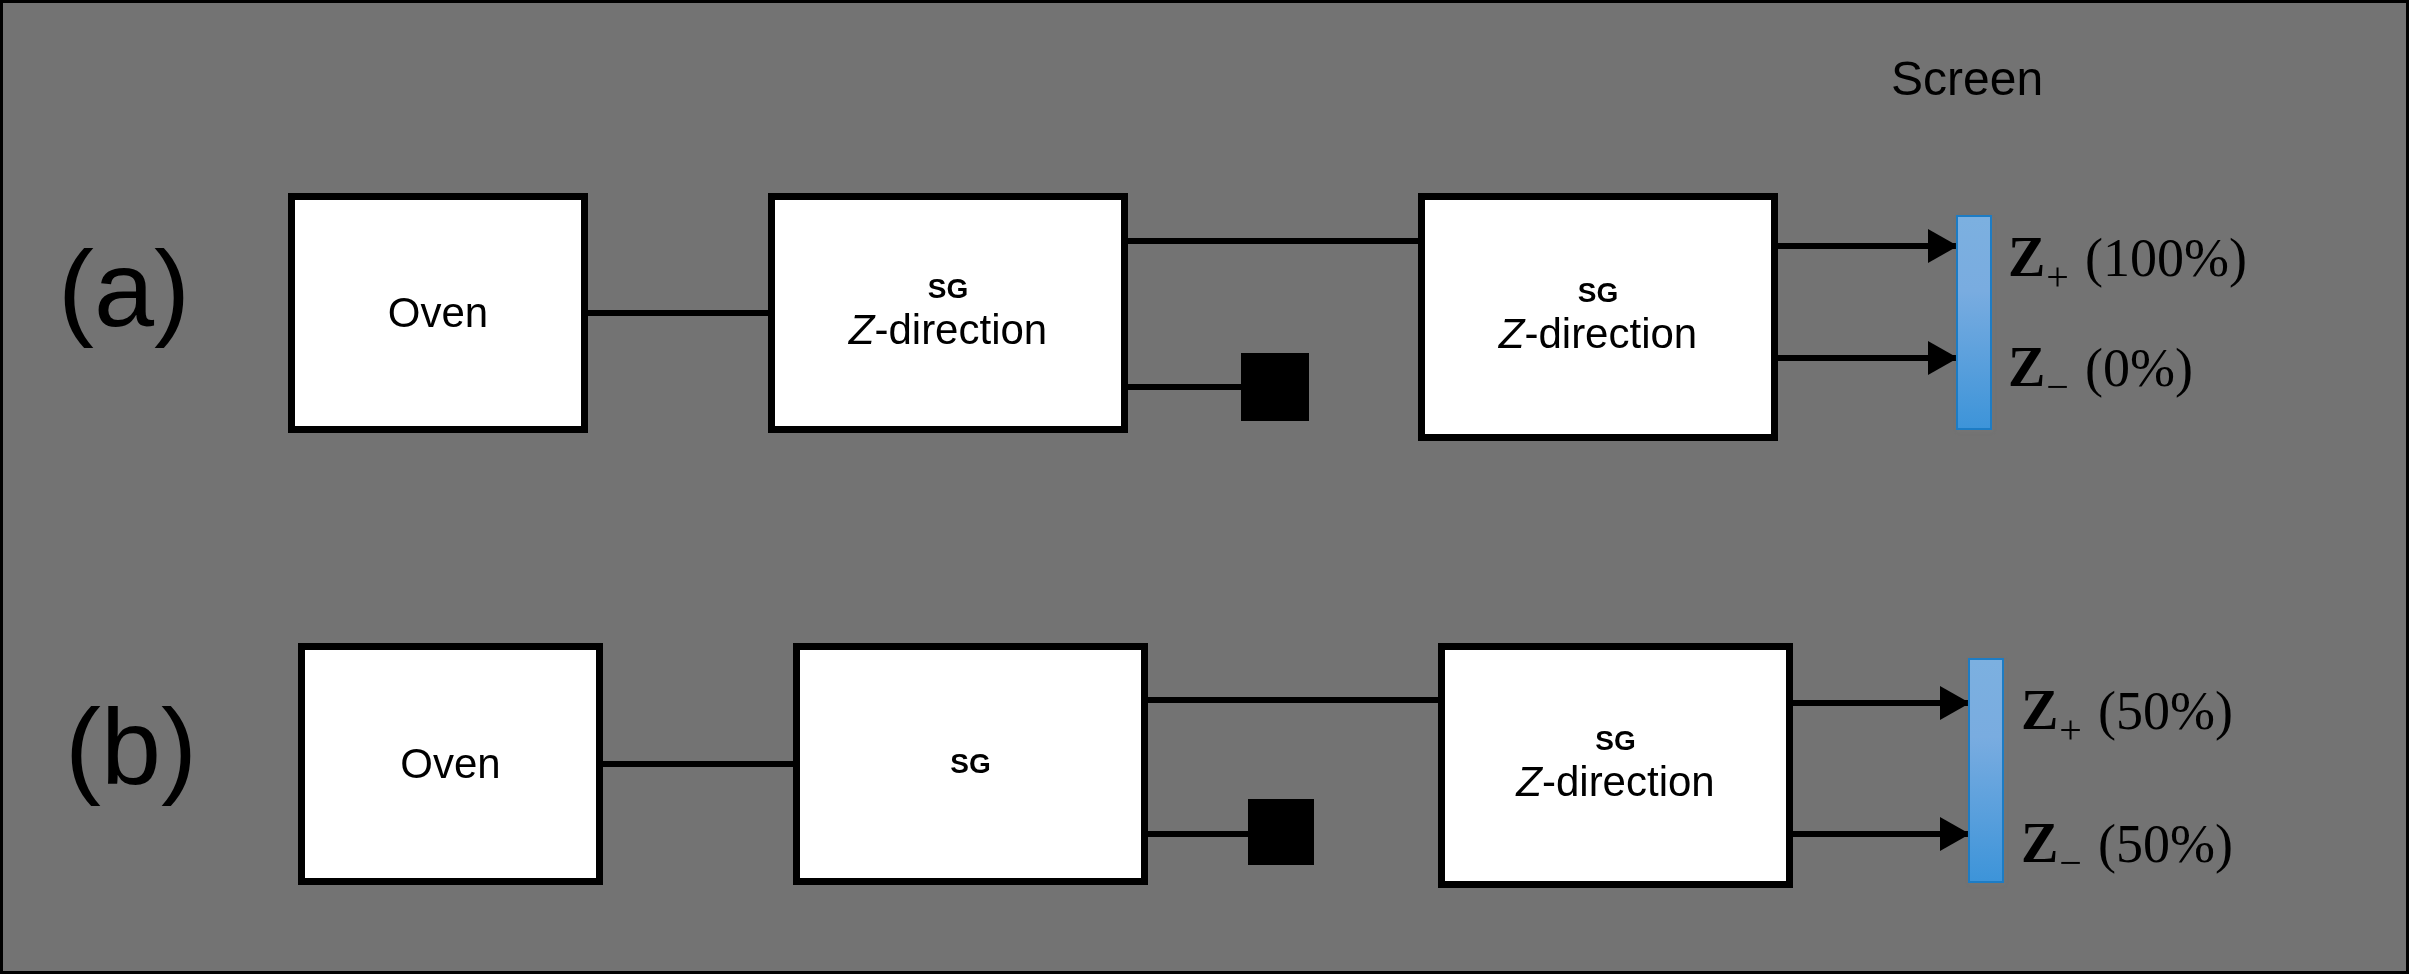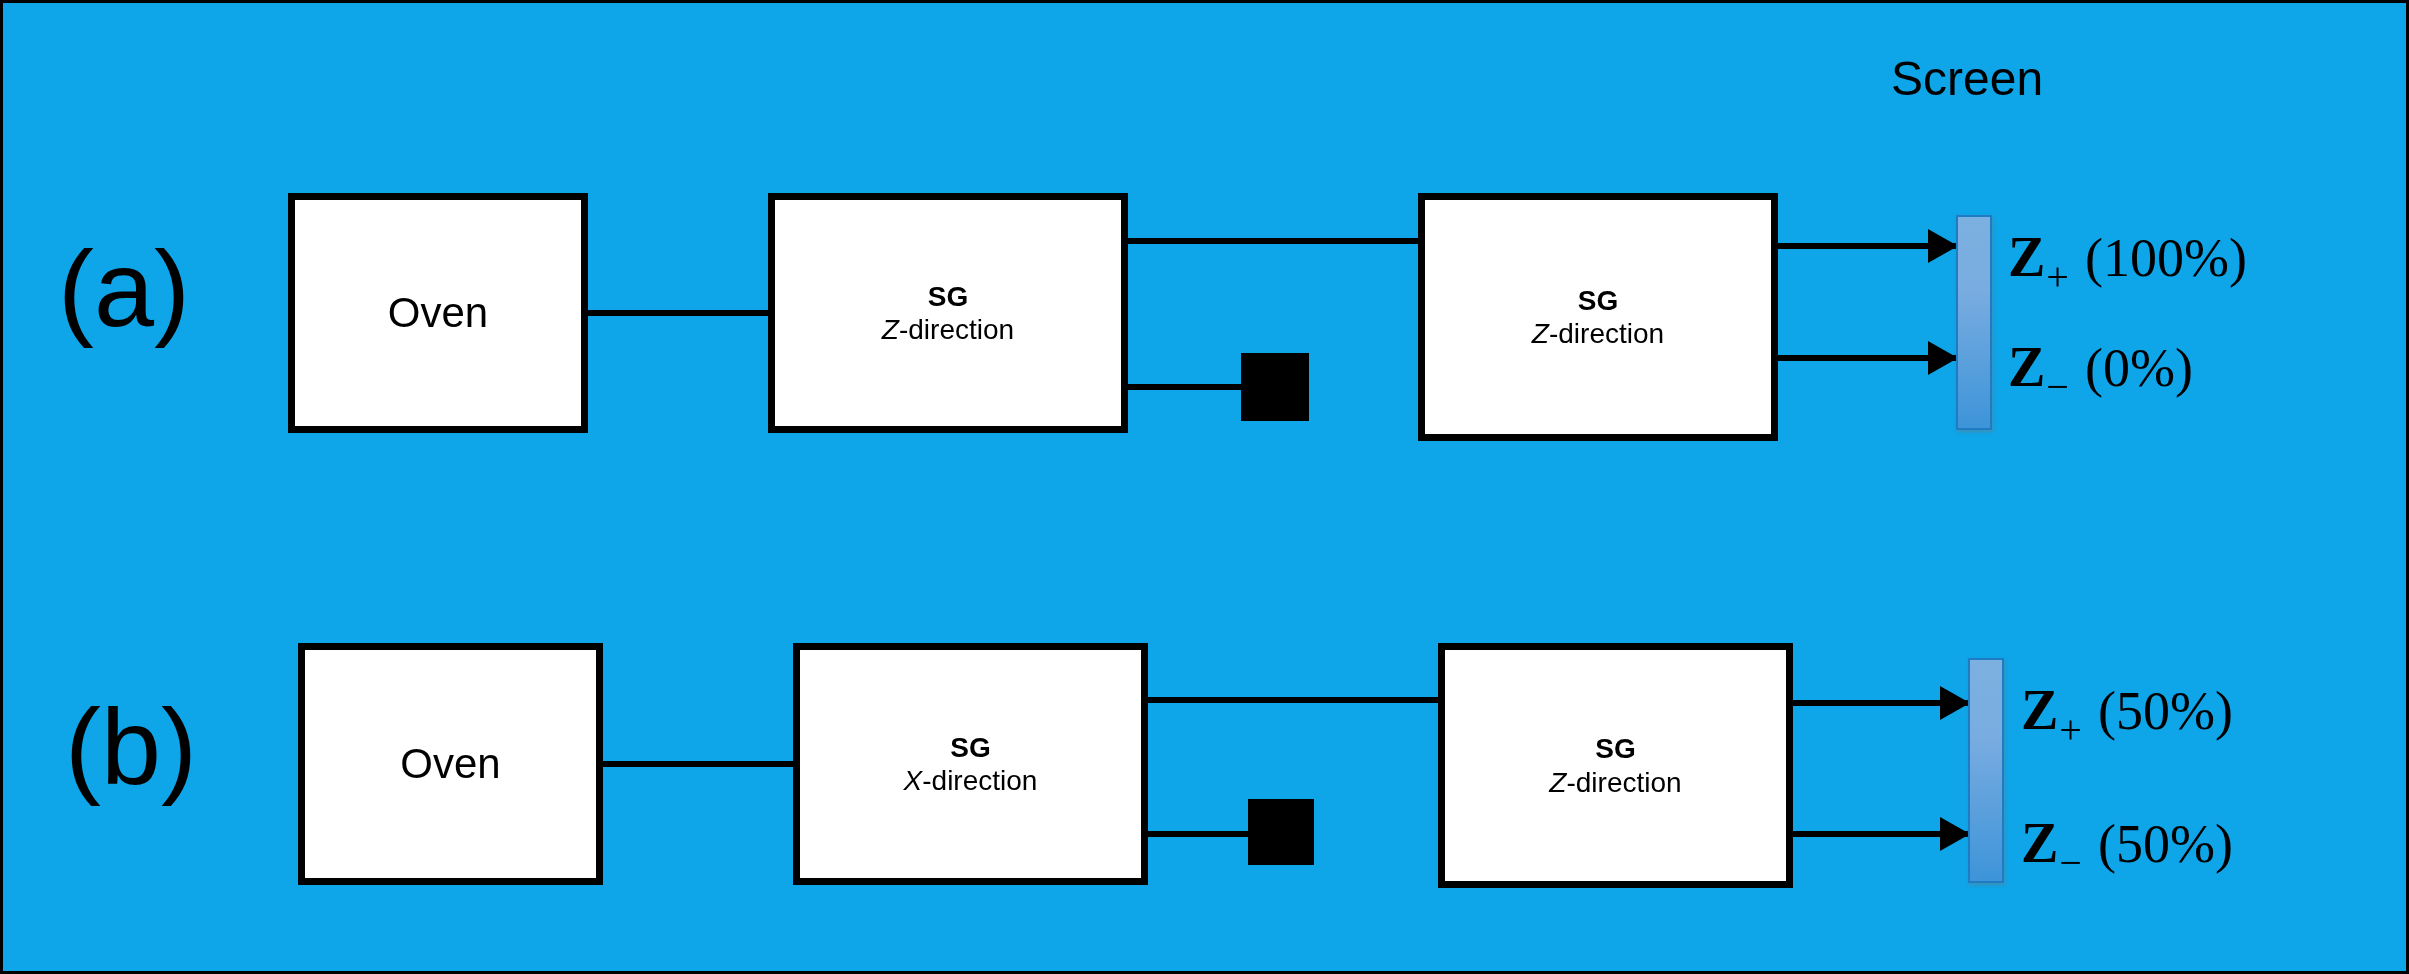--- a/index.html
+++ b/index.html
@@ -4,21 +4,21 @@
 <style>
   html, body {
     margin: 0;
     padding: 0;
     background: #ffffff;
   }
   #figure {
     position: relative;
     width: 2409px;
     height: 974px;
-    background: #0ea5e9;
+    background: #737373;
     border: 3px solid #000000;
     box-sizing: border-box;
     font-family: "Liberation Sans", sans-serif;
     overflow: hidden;
   }
 
   
   .panel-letter {
     position: absolute;
     font-family: "Liberation Sans", sans-serif;
@@ -44,21 +44,21 @@
   .box-line-1 {
     font-family: "Liberation Sans", sans-serif;
     font-size: 28px;
     font-weight: 700;
     color: #000000;
     line-height: 1.18;
     white-space: nowrap;
   }
   .box-line-2 {
     font-family: "Liberation Sans", sans-serif;
-    font-size: 28px;
+    font-size: 42px;
     font-weight: 400;
     color: #000000;
     line-height: 1.18;
     white-space: nowrap;
   }
   .box-line-2 .dir-axis { font-style: italic; }
   .box-single {
     font-family: "Liberation Sans", sans-serif;
     font-size: 42px;
     font-weight: 400;
@@ -201,21 +201,20 @@
   <div class="panel-letter" style="left:62px; top:690px;">(b)</div>
 
   <div class="apparatus-box" style="left:295px; top:640px; width:305px; height:242px;">
     <span class="box-single">Oven</span>
   </div>
 
   <div class="beam" style="left:600px; top:758px; width:190px;"></div>
 
   <div class="apparatus-box" style="left:790px; top:640px; width:355px; height:242px;">
     <span class="box-line-1">SG</span>
-    <span class="box-line-2"><span class="dir-axis">X</span><span>-direction</span></span>
   </div>
 
   <div class="beam" style="left:1145px; top:694px; width:290px;"></div>
 
   <div class="beam" style="left:1145px; top:828px; width:110px;"></div>
 
   <div class="blocker" style="left:1245px; top:796px; width:66px; height:66px;"></div>
 
   <div class="apparatus-box" style="left:1435px; top:640px; width:355px; height:245px;">
     <span class="box-line-1">SG</span>

